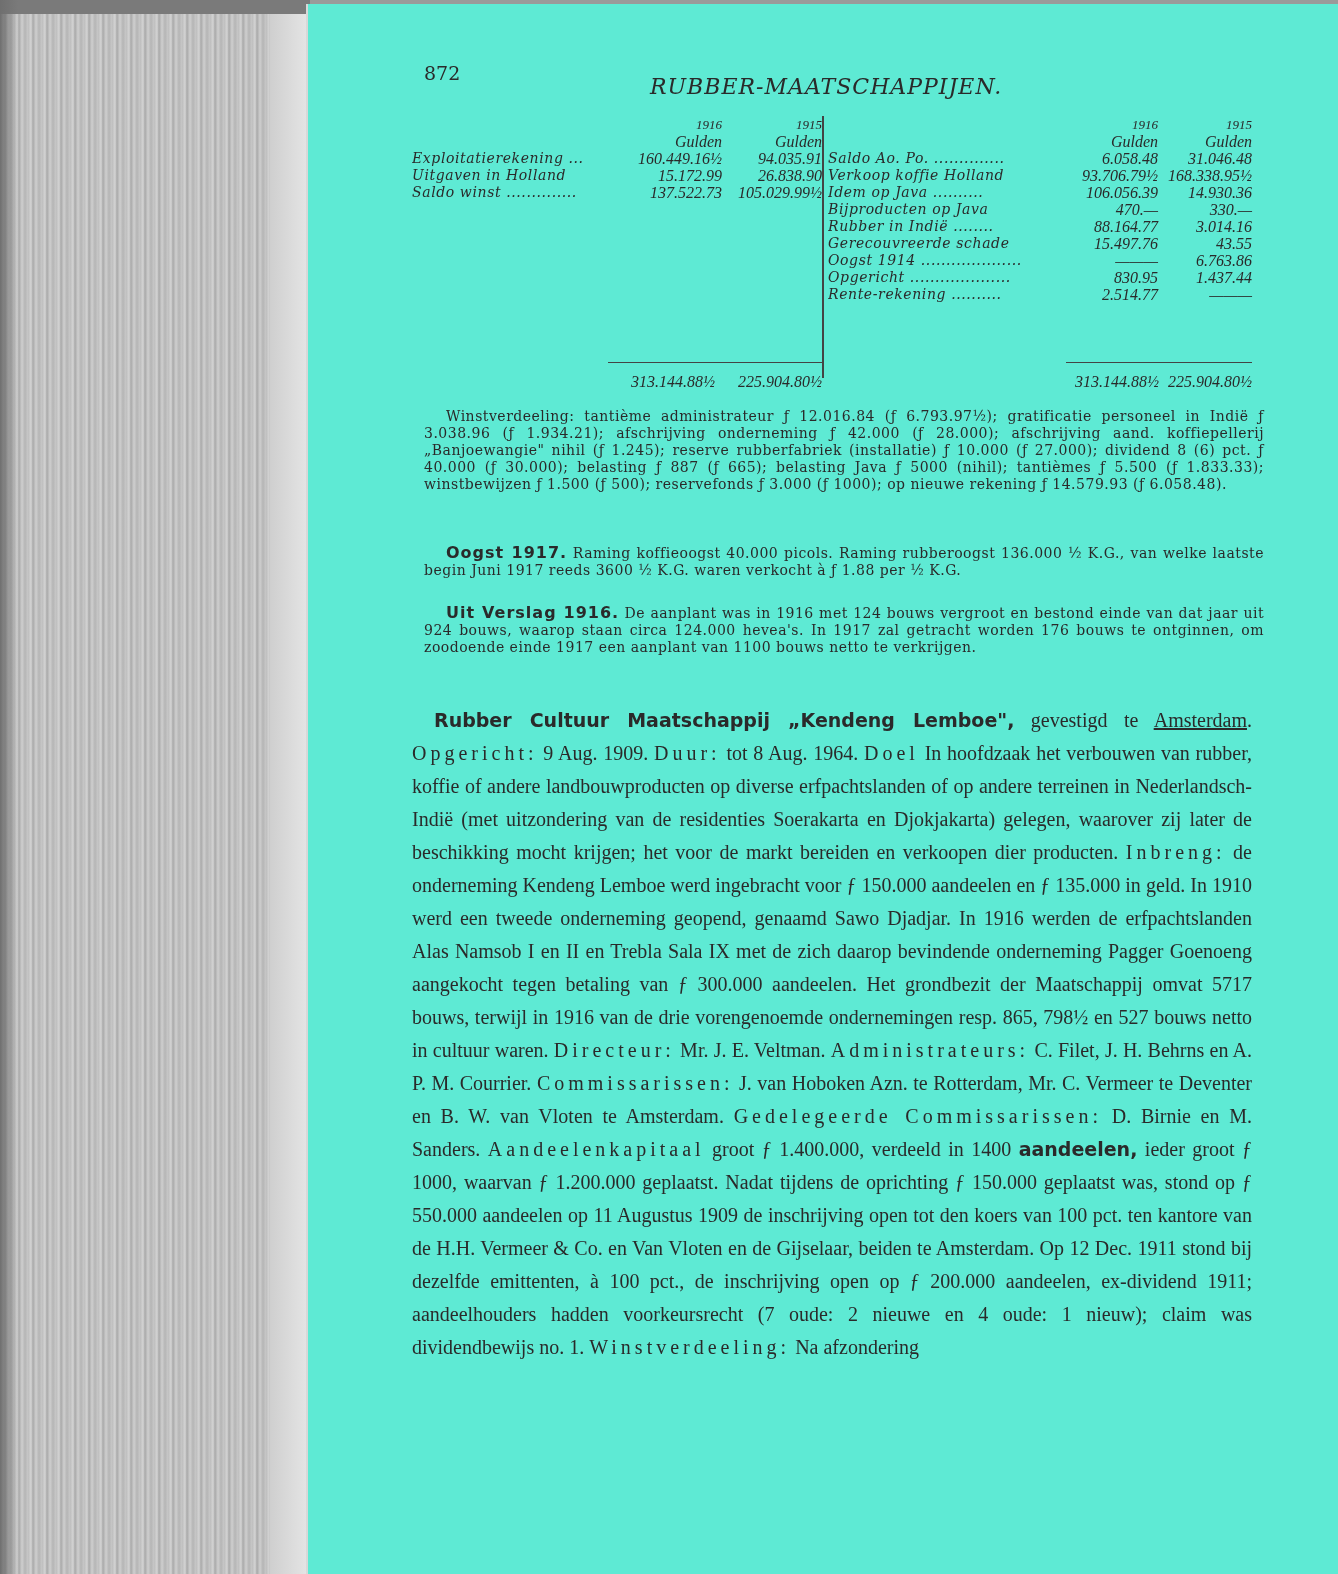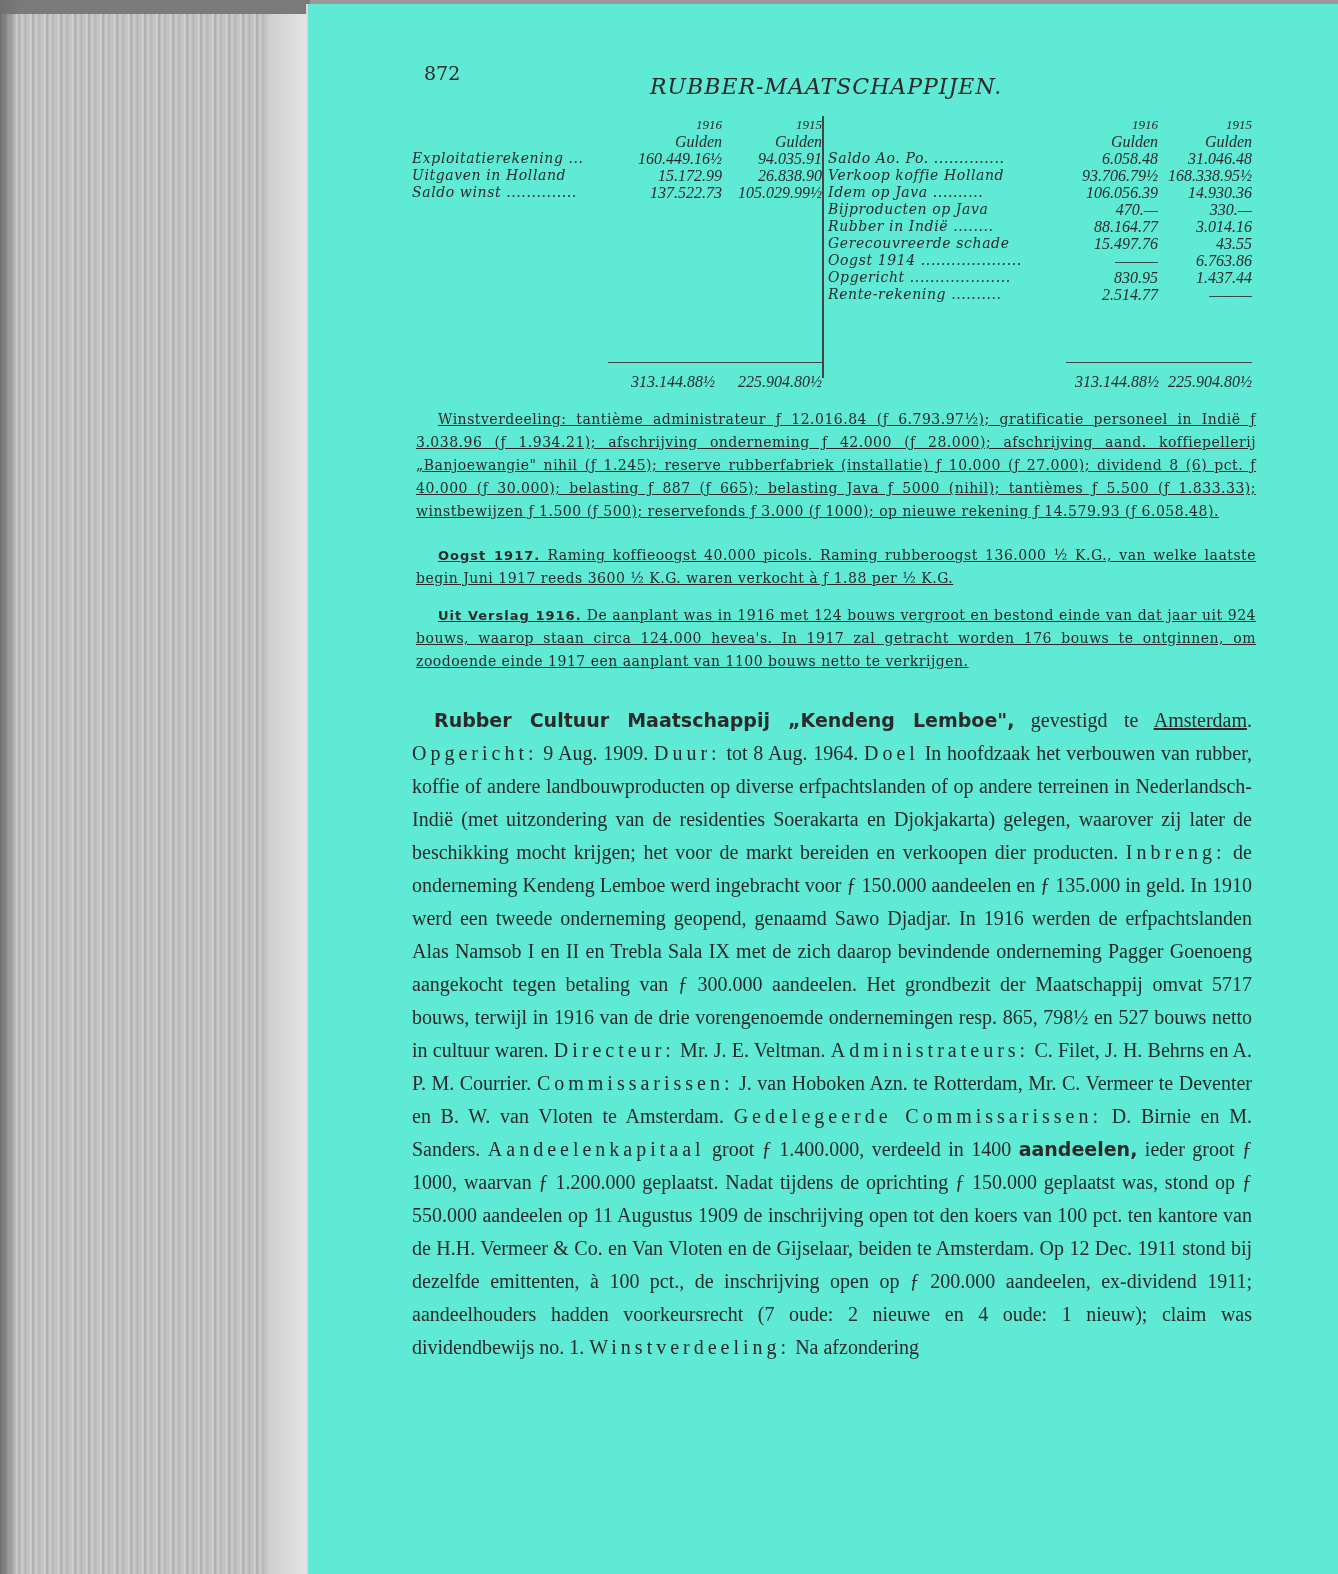--- a/index.html
+++ b/index.html
@@ -61,25 +61,25 @@
   .credit .label { width: 238px; flex: none; }
   .yr .num { font-size: 13px; }
   .totals { position: absolute; top: 246px; }
   .totals .rule { height: 1px; background: #444; margin-bottom: 10px; }
   .debit .totals { left: 196px; width: 214px; }
   .credit .totals { left: 238px; width: 186px; }
   .totals .row .num { flex: 1; }
 
   
   .small-text {
-    position: absolute; left: 4px; width: 840px; font-size: 14px; line-height: 23px;
-    text-align: justify; letter-spacing: 0.5px; text-decoration: underline;
+    position: absolute; left: 12px; width: 840px; font-size: 14px; line-height: 17px;
+    text-align: justify; letter-spacing: 0.5px;
   }
   .small-text p { text-indent: 22px; }
-  .run-head { font-family: "DejaVu Sans", sans-serif; font-weight: bold; letter-spacing: 1px; font-size: 13px; }
+  .run-head { font-family: "DejaVu Sans", sans-serif; font-weight: bold; letter-spacing: 1px; font-size: 16px; }
   .big-text {
     position: absolute; left: 0; top: 700px; width: 840px;
     font-family: "Liberation Serif", serif; font-size: 20px; line-height: 33px;
     text-align: justify;
   }
   .big-text .co-name { font-family: "DejaVu Sans", sans-serif; font-weight: bold; font-size: 19px; padding-left: 22px; }
   .sp { letter-spacing: 4px; }
   .bold-sans { font-family: "DejaVu Sans", sans-serif; font-weight: bold; font-size: 19px; }
   .underline { text-decoration: underline; }
 </style>

